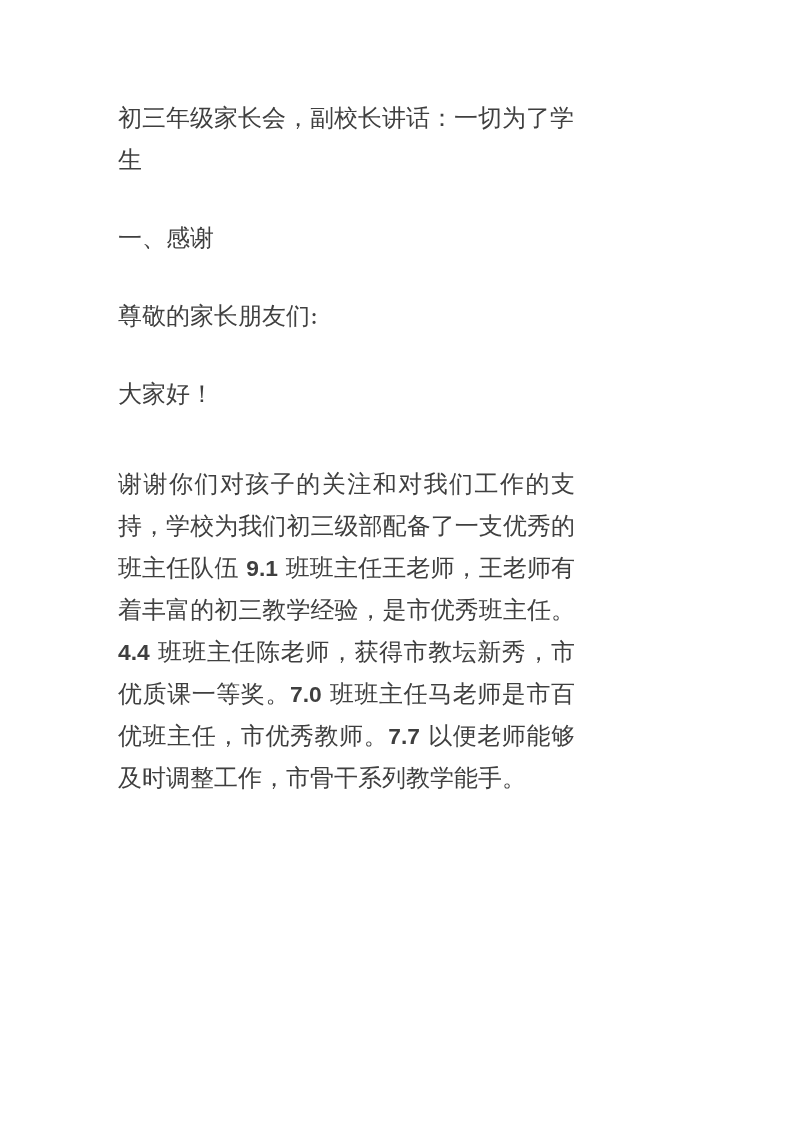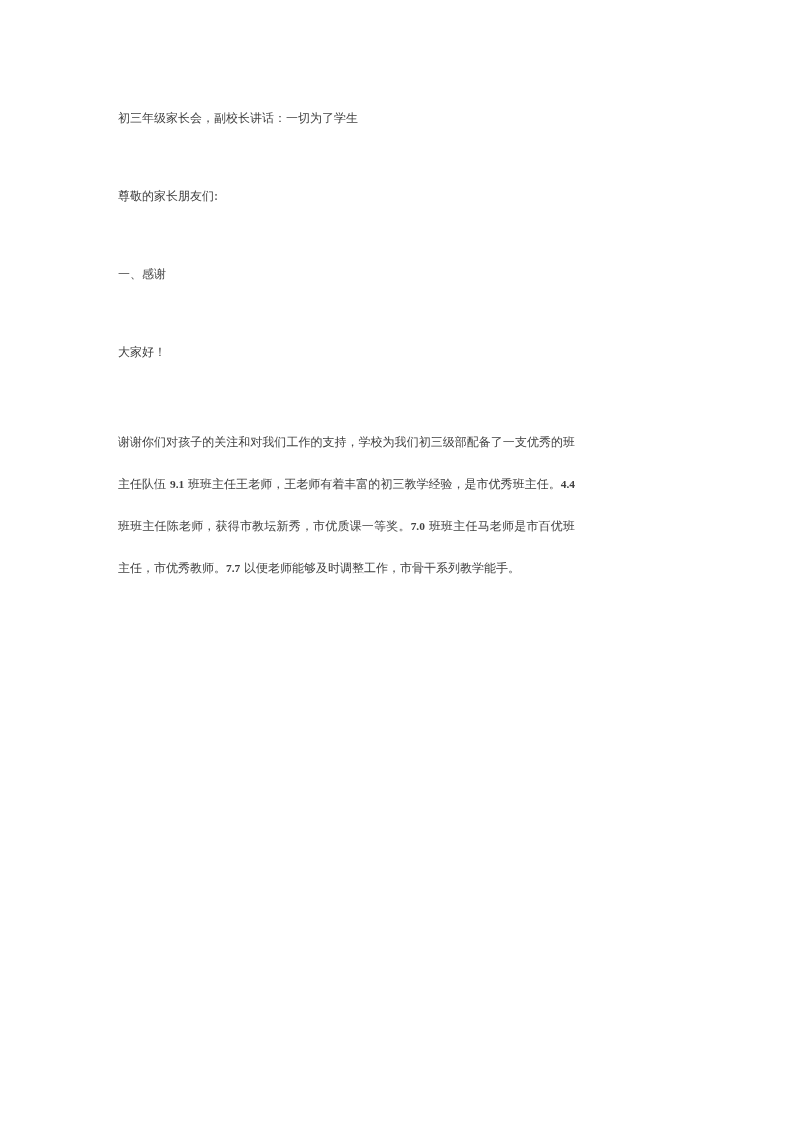--- a/index.html
+++ b/index.html
@@ -10,51 +10,51 @@
   .page {
     position: relative;
     width: 690px;
     height: 1122px;
     margin: 0;
     background: #ffffff;
     box-sizing: border-box;
     padding: 97px 115px 0 118px;
     overflow: hidden;
     font-family: "DejaVu Serif", "Liberation Serif", serif;
-    font-size: 12px;
+    font-size: 24px;
     line-height: 42px;
     color: #3f3f3f;
   }
   .doc-line {
     margin: 0 0 36px 0;
     white-space: pre-wrap;
   }
   .greeting {
     margin-bottom: 48px;
     font-family: Liberation Serif, serif;
   }
   .body-paragraph {
     margin: 0 0 48px 0;
     text-align: justify;
     text-justify: inter-ideograph;
   }
   .numeral {
-    font-family: Liberation Serif, serif;
+    font-family: Liberation Sans, sans-serif;
     font-weight: 600;
     font-size: 0.95em;
   }
 </style>
 </head>
 <body>
 
 <div class="page">
   <p class="doc-line title">初三年级家长会，副校长讲话：一切为了学生</p>
 
+  <p class="doc-line heading">一、感谢</p>
+
   <p class="doc-line salutation">尊敬的家长朋友们:</p>
-
-  <p class="doc-line heading">一、感谢</p>
 
   <p class="doc-line greeting">大家好！</p>
 
   <div id="paragraphs">
       <p class="doc-line body-paragraph"><span>谢谢你们对孩子的关注和对我们工作的支持，学校为我们初三级部配备了一支优秀的班主任队伍 </span><span class="numeral">9.1</span><span> 班班主任王老师，王老师有着丰富的初三教学经验，是市优秀班主任。</span><span class="numeral">4.4</span><span> 班班主任陈老师，获得市教坛新秀，市优质课一等奖。</span><span class="numeral">7.0</span><span> 班班主任马老师是市百优班主任，市优秀教师。</span><span class="numeral">7.7</span><span> 以便老师能够及时调整工作，市骨干系列教学能手。</span></p>
     </div>
 </div>
 
 </body></html>

